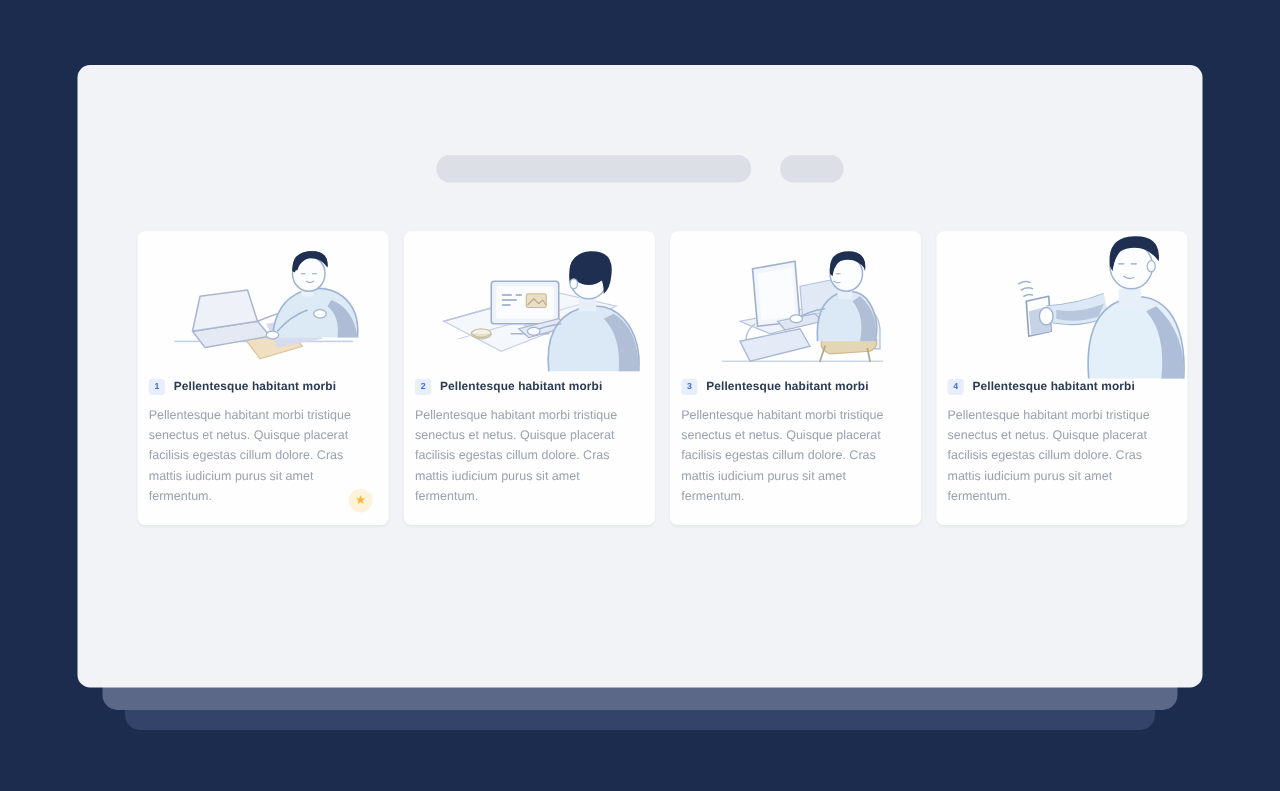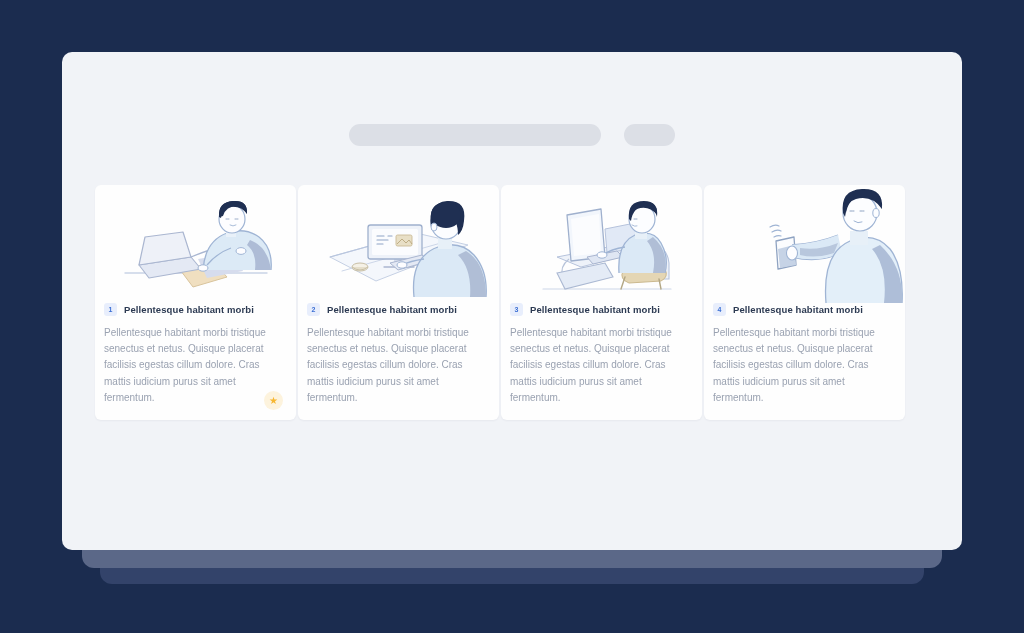--- a/index.html
+++ b/index.html
@@ -62,24 +62,24 @@
     background: #dcdfe6;
     border-radius: 11px;
   }
 
   .skeleton-pill.wide { width: 252px; height: 22px; }
   .skeleton-pill.narrow { width: 51px; height: 22px; }
 
   
   .card-grid {
     position: absolute;
-    left: 33px; top: 133px;
+    left: 48px; top: 133px;
     width: 840px;
     display: flex;
-    gap: 2px;
+    gap: 12px;
   }
 
   .card {
     position: relative;
     width: 201px;
     height: 235px;
     background: #fefefe;
     border-radius: 6px;
     box-shadow: 0 1px 2px rgba(30,45,80,0.05);
     overflow: hidden;

